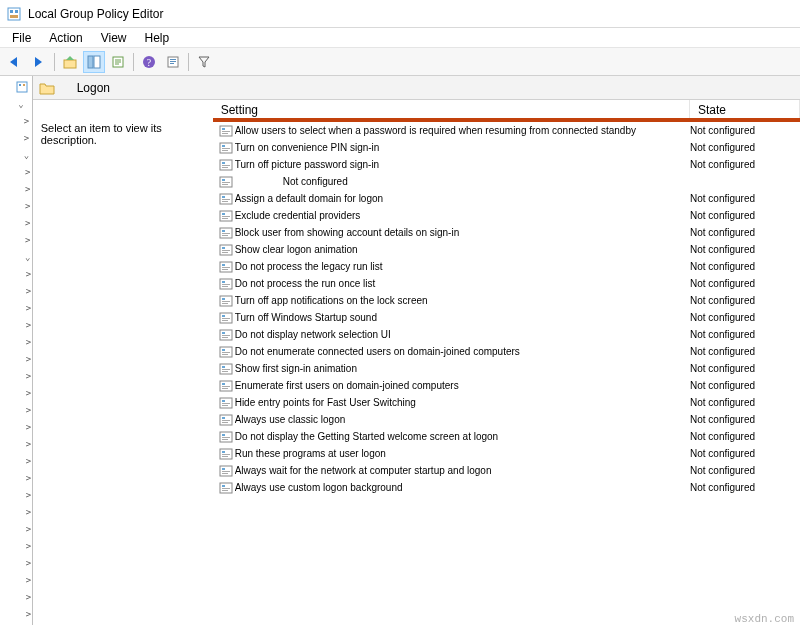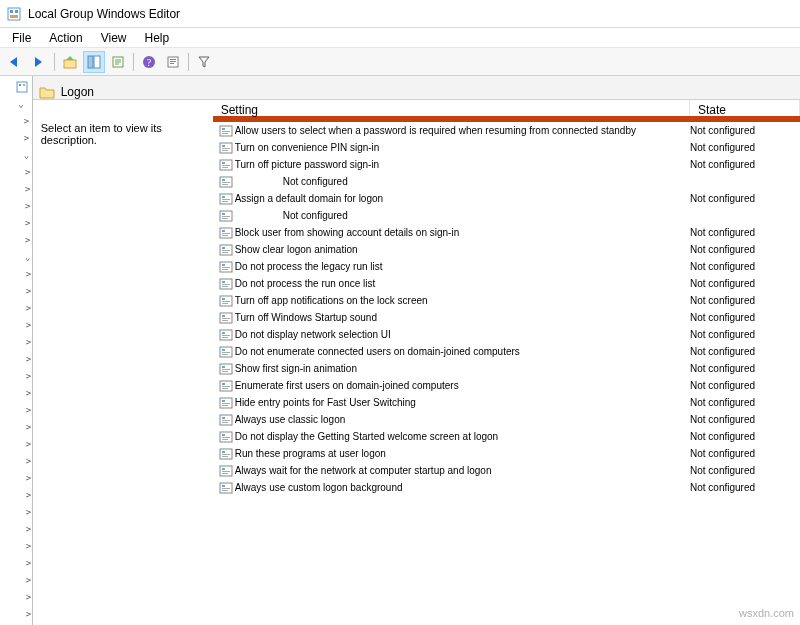--- a/index.html
+++ b/index.html
@@ -14,51 +14,51 @@
   .toolbar .sep { width: 1px; height: 18px; background: #c0c0c0; margin: 0 2px; }
   .workspace { position: absolute; top: 76px; bottom: 0; left: 0; right: 0; display: flex; }
   .tree { width: 160px; border-right: 1px solid #c0c0c0; overflow-y: scroll; overflow-x: hidden; padding: 2px 0; position:relative; }
   .tree::-webkit-scrollbar { width: 17px; }
   .tree::-webkit-scrollbar-track { background: #f0f0f0; }
   .tree::-webkit-scrollbar-thumb { background: #c0c0c0; border: 1px solid #a0a0a0; }
   .node { display: flex; align-items: center; height: 17px; white-space: nowrap; cursor: default; font-size: 12px; }
   .node .twist { width: 14px; text-align: center; color: #606060; font-size: 9px; font-family: monospace; }
   .node .ficon { width: 16px; height: 14px; display: inline-flex; align-items: center; justify-content: center; margin-right: 2px; }
   .rpane { flex: 1; display: flex; flex-direction: column; }
-  .headerbar { height: 24px; background: #f3f3f3; border-bottom: 1px solid #d0d0d0; display: flex; align-items: flex-end; padding: 0 6px; gap: 4px; }
+  .headerbar { height: 24px; background: #f3f3f3; border-bottom: 1px solid #d0d0d0; display: flex; align-items: center; padding: 0 6px; gap: 20px; }
   .headerbar .ficon { width: 18px; }
   .headerbar .htext { font-size: 12px; }
   .detail { flex: 1; display: flex; }
   .descpane { width: 180px; padding: 6px 8px; font-size: 11px; margin-top: 16px; }
   .listpane { flex: 1; display: flex; flex-direction: column; }
-  .colhead { height: 22px; display: flex; border-bottom: 6px solid #c2410c; font-size: 12px; }
+  .colhead { height: 22px; display: flex; border-bottom: 4px solid #c2410c; font-size: 12px; }
   .colhead div { padding: 3px 8px; border-right: 1px solid #e5e5e5; }
   .c-setting { flex: 1; }
   .c-state { width: 110px; text-align: left; }
   .rows { overflow: hidden; }
   .row { display: flex; height: 17px; align-items: center; font-size: 10px; }
   .row .ricon { width: 18px; display: inline-flex; align-items: center; justify-content: center; margin-left: 4px; }
   .row .rtext { flex: 1; overflow: hidden; text-overflow: ellipsis; white-space: nowrap; padding-right: 6px; }
   .row .rstate { width: 110px; margin-left: 48px; }
-  .watermark { position: absolute; bottom: 6px; right: 6px; font-size: 11px; color: #b0b0b0; font-family: Liberation Sans, sans-serif; }
+  .watermark { position: absolute; bottom: 0; right: 6px; font-size: 11px; color: #b0b0b0; font-family: Liberation Mono, monospace; }
   svg { display: block; }
 </style>
 </head>
 <body>
 
 <div class="titlebar">
   <span class="ticon">
     <svg width="16" height="16">
         <rect x="2" y="2" width="12" height="12" fill="#fff" stroke="#5a9bd4"></rect>
         <rect x="4" y="4" width="3" height="3" fill="#5a9bd4"></rect>
         <rect x="9" y="4" width="3" height="3" fill="#5a9bd4"></rect>
         <rect x="4" y="9" width="8" height="3" fill="#d4a05a"></rect>
       </svg>
   </span>
-  <span class="ttext">Local Group Windows Editor</span>
+  <span class="ttext">Local Group Policy Editor</span>
 </div>
 
 <div class="menubar">
   <span class="mitem">File</span>
   <span class="mitem">Action</span>
   <span class="mitem">View</span>
   <span class="mitem">Help</span>
 </div>
 
 <div class="toolbar">
@@ -357,20 +357,21 @@
             </div>
             <div class="row">
               <span class="ricon">
                 <svg width="14" height="12">
                   <rect x="1" y="1" width="12" height="10" fill="#fff" stroke="#888"></rect>
                   <rect x="3" y="3" width="3" height="2" fill="#6aa7d6"></rect>
                   <rect x="3" y="6" width="8" height="1" fill="#aaa"></rect>
                   <rect x="3" y="8" width="6" height="1" fill="#aaa"></rect>
                 </svg>
               </span>
+              <span class="rtext">Exclude credential providers</span>
               <span class="rstate">Not configured</span>
             </div>
             <div class="row">
               <span class="ricon">
                 <svg width="14" height="12">
                   <rect x="1" y="1" width="12" height="10" fill="#fff" stroke="#888"></rect>
                   <rect x="3" y="3" width="3" height="2" fill="#6aa7d6"></rect>
                   <rect x="3" y="6" width="8" height="1" fill="#aaa"></rect>
                   <rect x="3" y="8" width="6" height="1" fill="#aaa"></rect>
                 </svg>

